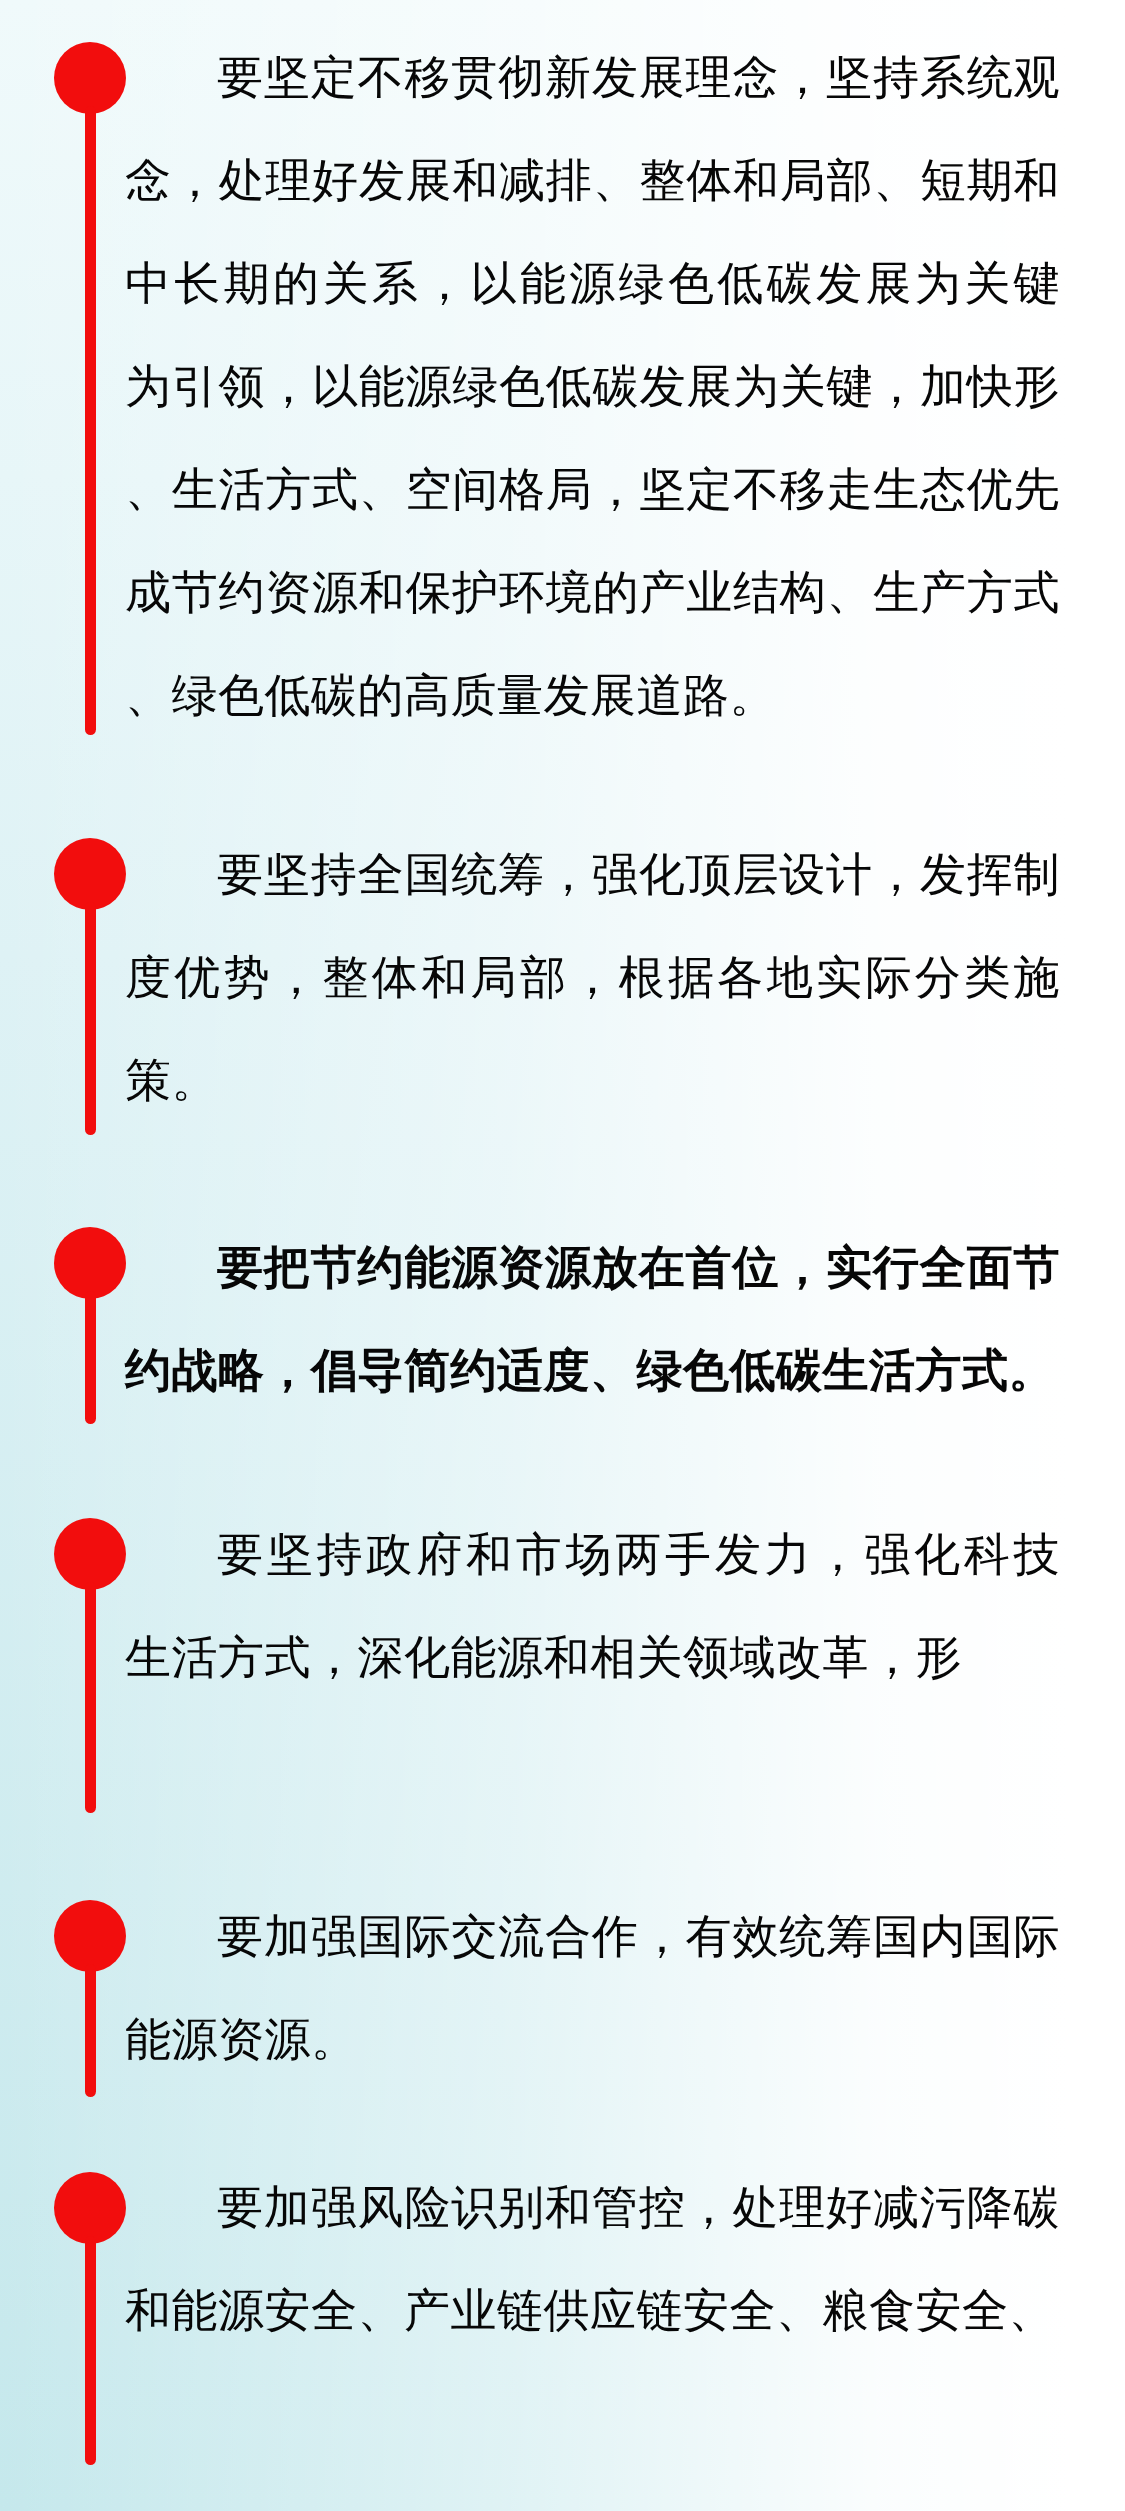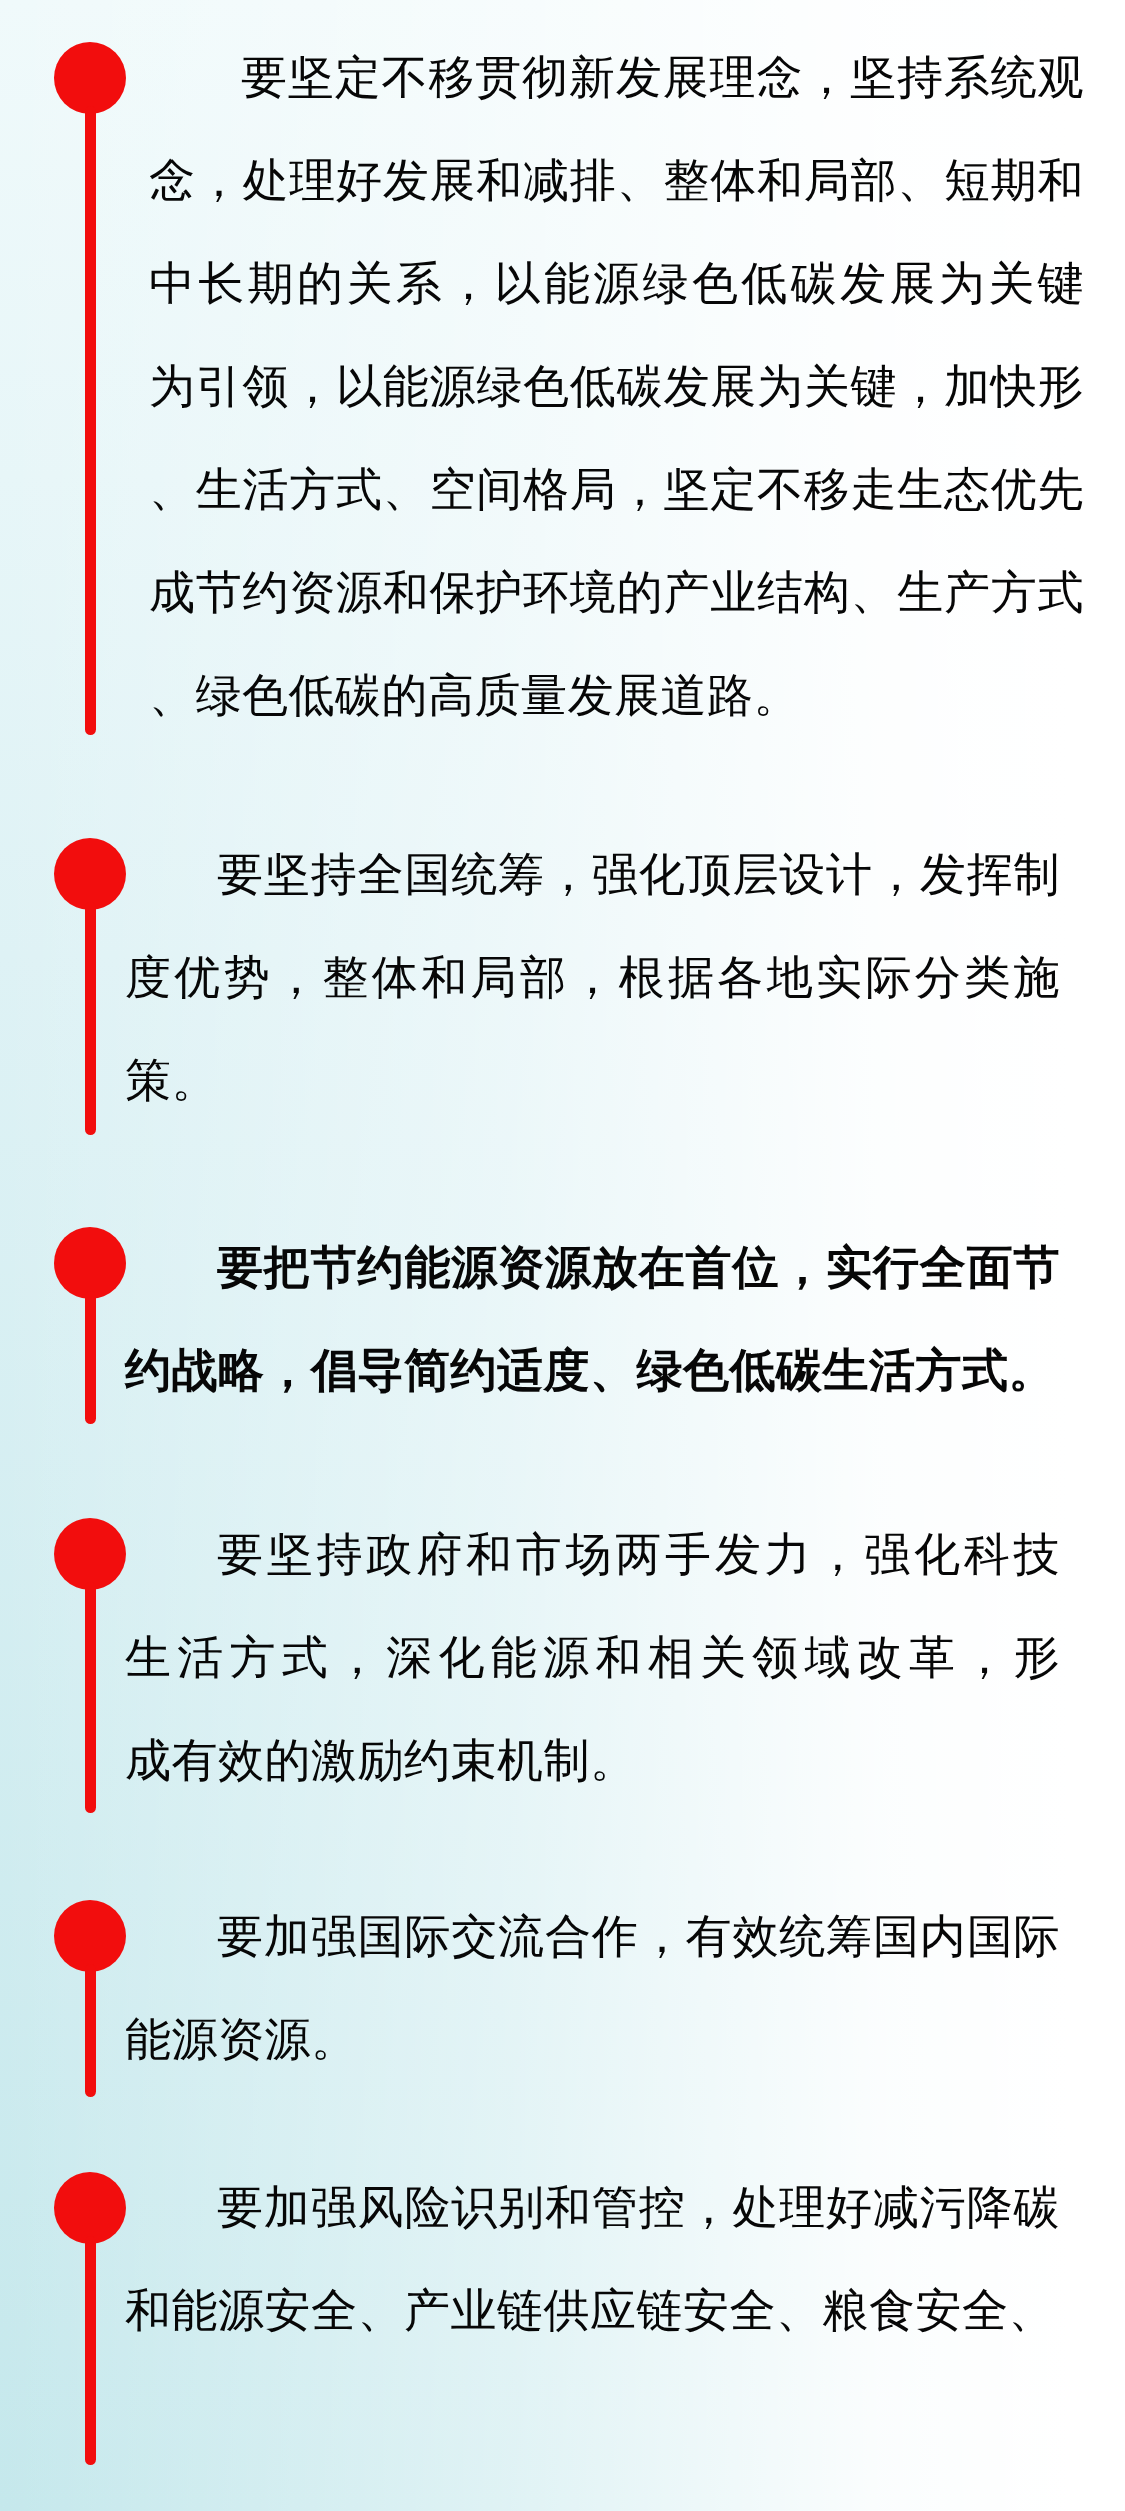--- a/index.html
+++ b/index.html
@@ -57,21 +57,21 @@
   .line:last-child { text-align-last: left; }
 </style>
 </head>
 <body>
 
 <div class="page">
   <div id="timeline">
       <div class="item">
         <span class="bullet-circle" style="top: 42px;"></span>
         <span class="stem" style="top: 106px; height: 629px;"></span>
-        <div class="para" style="top: 26px; margin-left: 24px;">
+        <div class="para" style="top: 26px;">
           <div class="line">要坚定不移贯彻新发展理念，坚持系统观</div>
           <div class="line">念，处理好发展和减排、整体和局部、短期和</div>
           <div class="line">中长期的关系，以能源绿色低碳发展为关键</div>
           <div class="line">为引领，以能源绿色低碳发展为关键，加快形</div>
           <div class="line">、生活方式、空间格局，坚定不移走生态优先</div>
           <div class="line">成节约资源和保护环境的产业结构、生产方式</div>
           <div class="line">、绿色低碳的高质量发展道路。</div>
         </div>
       </div>
       <div class="item">
@@ -90,21 +90,20 @@
           <div class="line">要把节约能源资源放在首位，实行全面节</div>
           <div class="line">约战略，倡导简约适度、绿色低碳生活方式。</div>
         </div>
       </div>
       <div class="item">
         <span class="bullet-circle" style="top: 1518px;"></span>
         <span class="stem" style="top: 1582px; height: 231px;"></span>
         <div class="para" style="top: 1503px;">
           <div class="line">要坚持政府和市场两手发力，强化科技</div>
           <div class="line">生活方式，深化能源和相关领域改革，形</div>
-          <div class="line">成有效的激励约束机制。</div>
         </div>
       </div>
       <div class="item">
         <span class="bullet-circle" style="top: 1900px;"></span>
         <span class="stem" style="top: 1964px; height: 133px;"></span>
         <div class="para" style="top: 1885px;">
           <div class="line">要加强国际交流合作，有效统筹国内国际</div>
           <div class="line">能源资源。</div>
         </div>
       </div>

